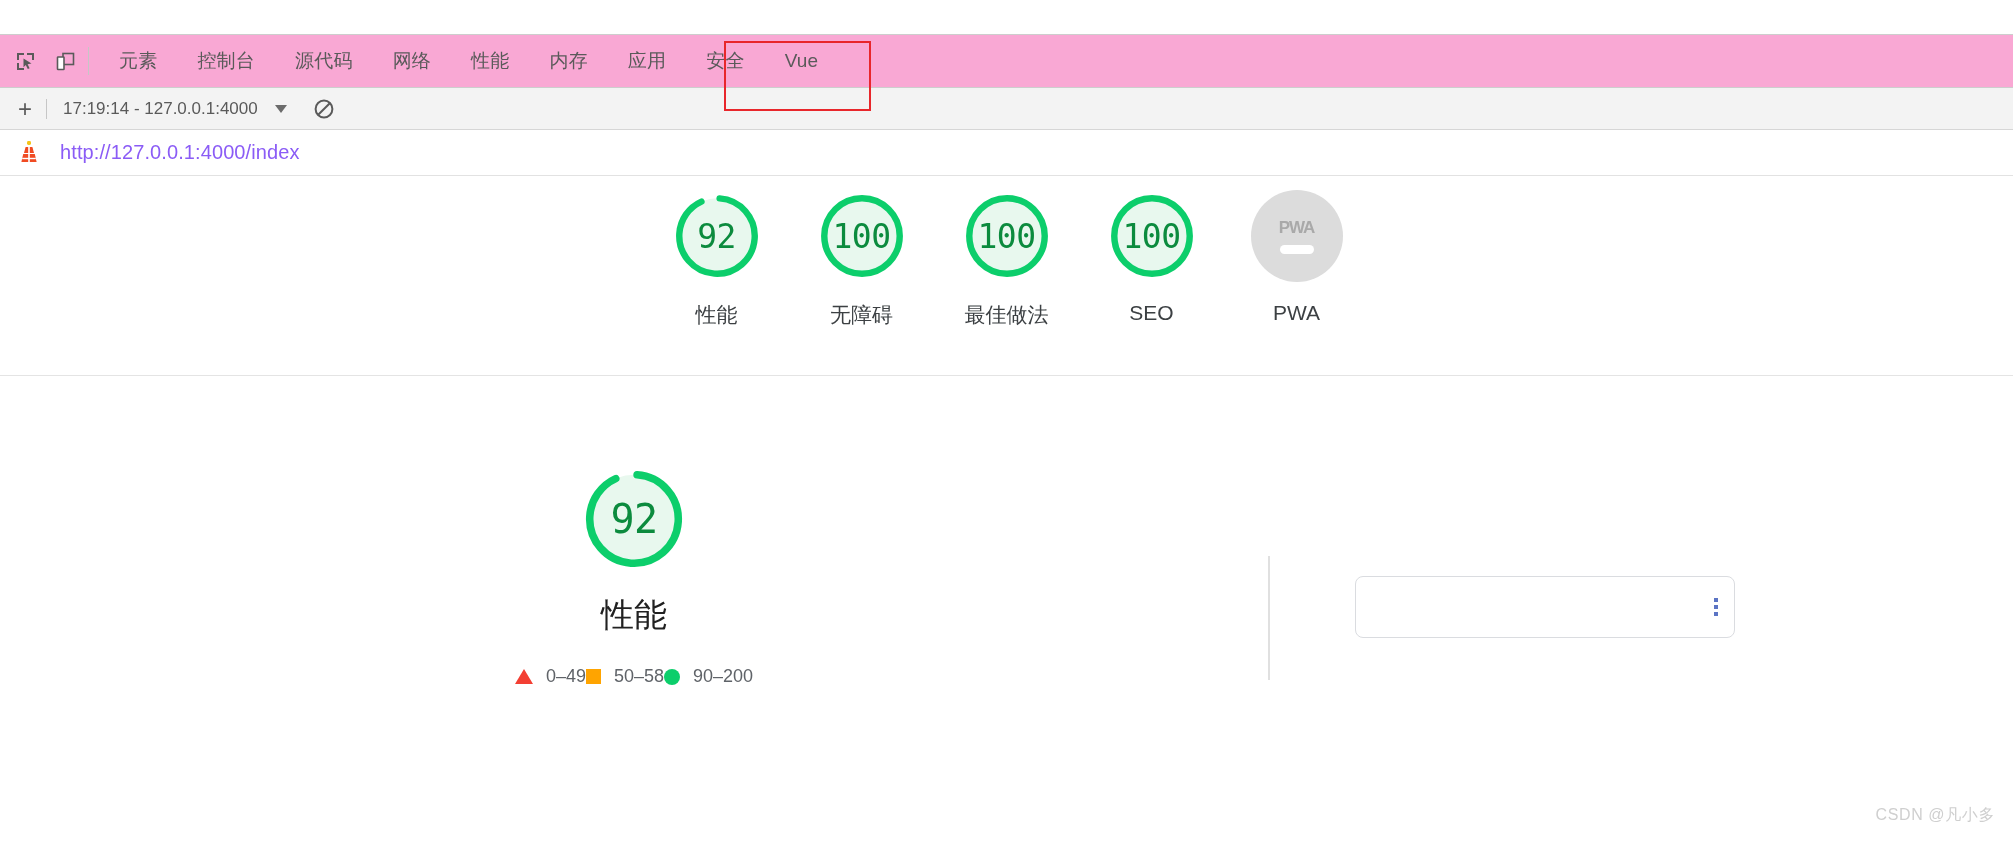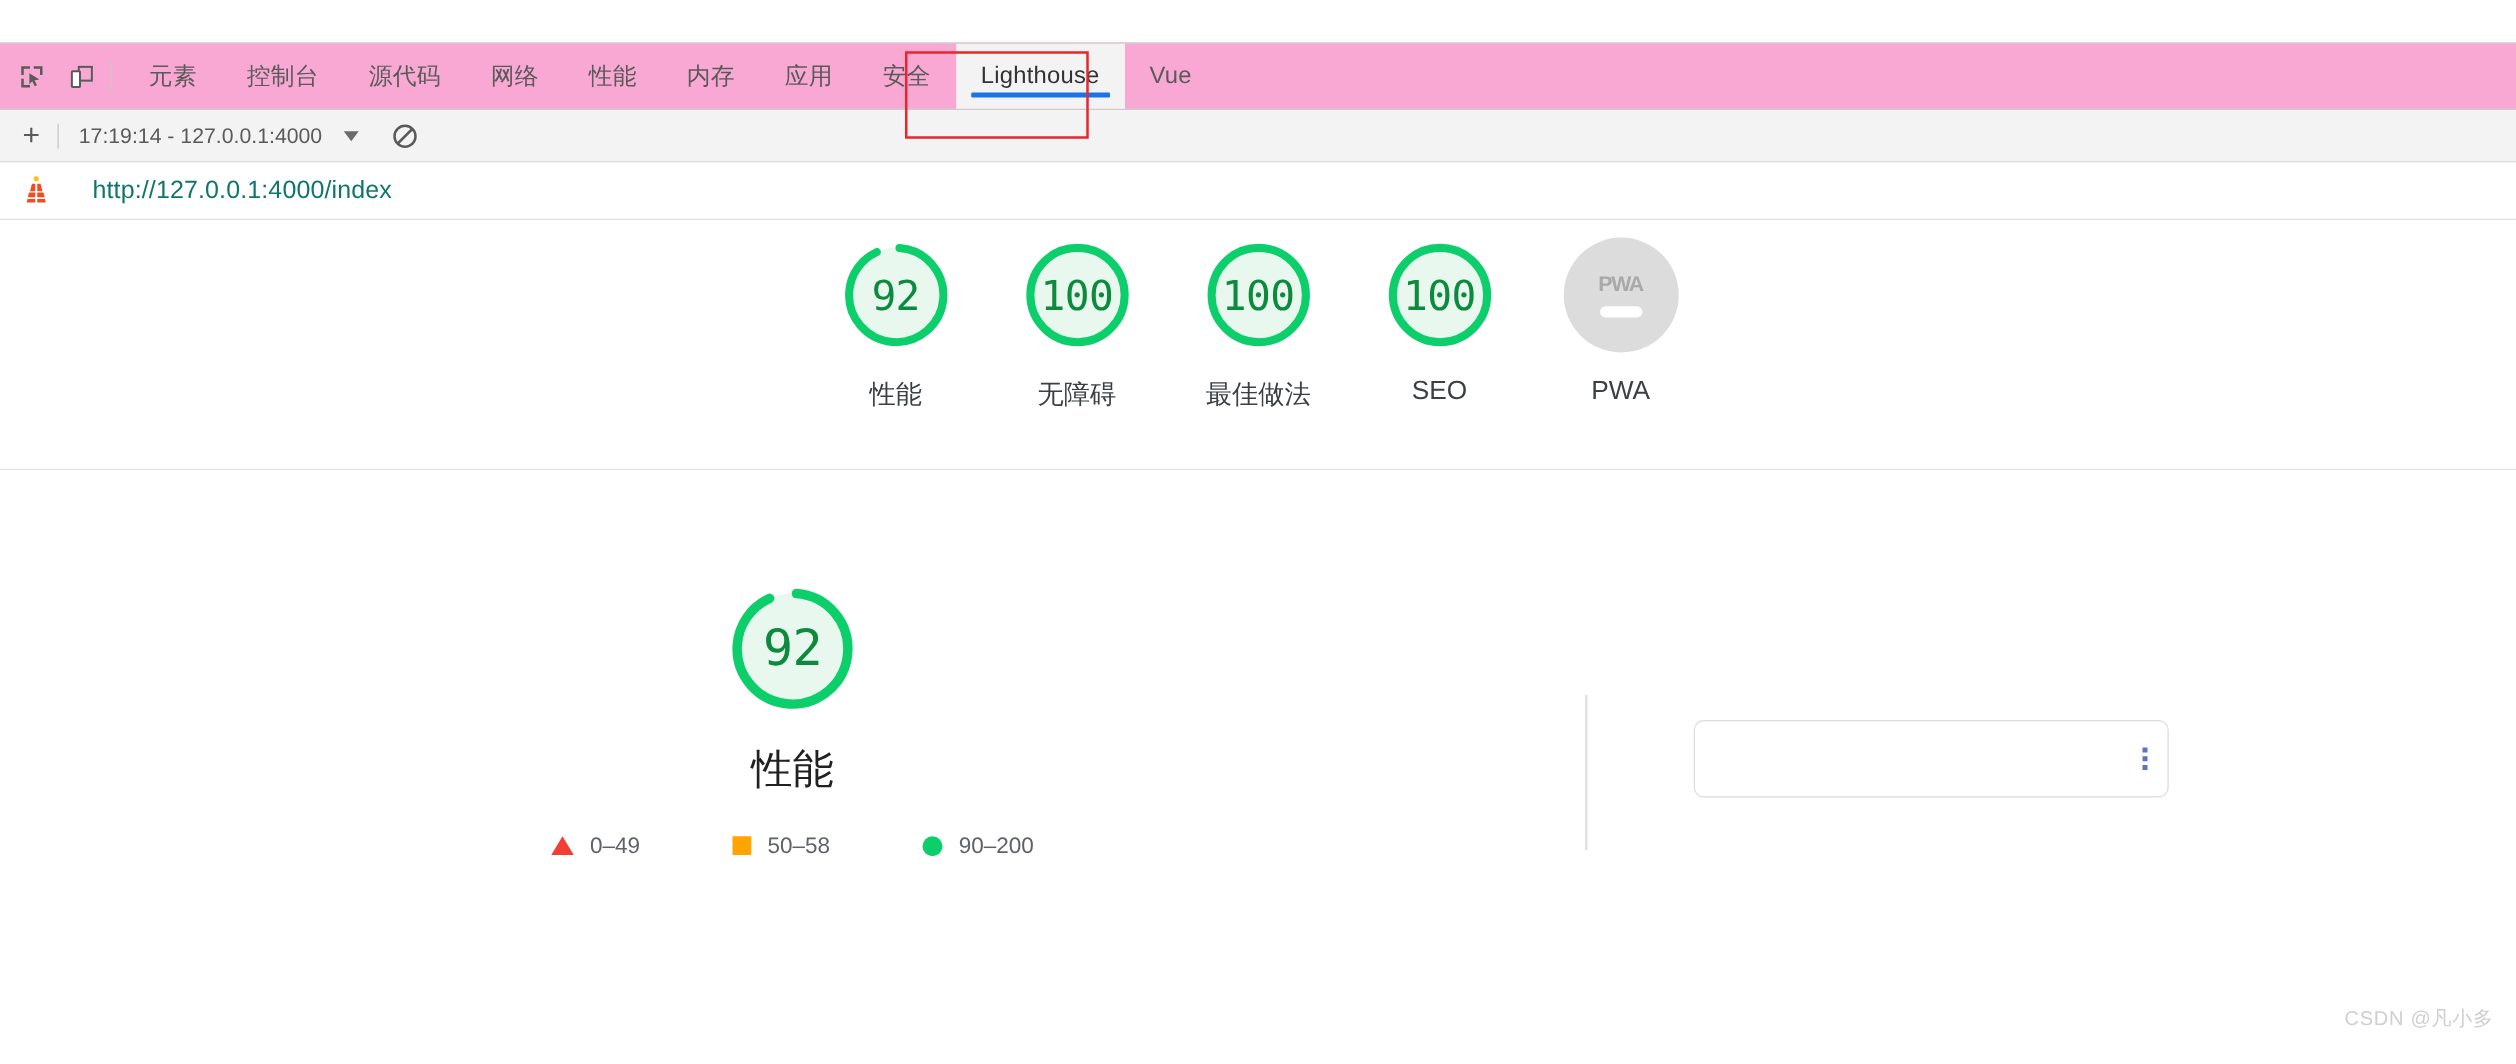--- a/index.html
+++ b/index.html
@@ -164,23 +164,23 @@
   }
   .lighthouse-logo {
     margin-left: 16px;
     width: 26px;
     height: 28px;
     display: flex;
     align-items: center;
     justify-content: center;
   }
   .url-text {
-    margin-left: 32px;
+    margin-left: 18px;
     font-size: 20px;
-    color: #0f766e;
+    color: #8b5cf6;
     letter-spacing: 0.1px;
   }
 
   
   .scores-row {
     position: absolute;
     top: 190px;
     left: 0;
     width: 2013px;
     display: flex;
@@ -298,21 +298,20 @@
   .perf-desc a {
     color: #1a73e8;
     text-decoration: underline;
   }
 
   
   .legend {
     margin-top: 28px;
     display: flex;
     align-items: center;
-    gap: 74px;
   }
   .legend-item {
     display: flex;
     align-items: center;
     gap: 13px;
     font-size: 18px;
     color: #5f6368;
   }
   .swatch-triangle {
     width: 0; height: 0;
@@ -400,21 +399,20 @@
   <div class="tb-divider"></div>
   <div class="tabs">
     <div class="tab cjk">元素</div>
     <div class="tab cjk">控制台</div>
     <div class="tab cjk">源代码</div>
     <div class="tab cjk">网络</div>
     <div class="tab cjk">性能</div>
     <div class="tab cjk">内存</div>
     <div class="tab cjk">应用</div>
     <div class="tab cjk">安全</div>
-    <div class="tab active">Lighthouse</div>
     <div class="tab">Vue</div>
   </div>
 </div>
 
 <div class="annotation-box"></div>
 
 <div class="lh-toolbar">
   <div class="plus-btn">+</div>
   <div class="lh-tb-sep"></div>
   <div class="run-select">

